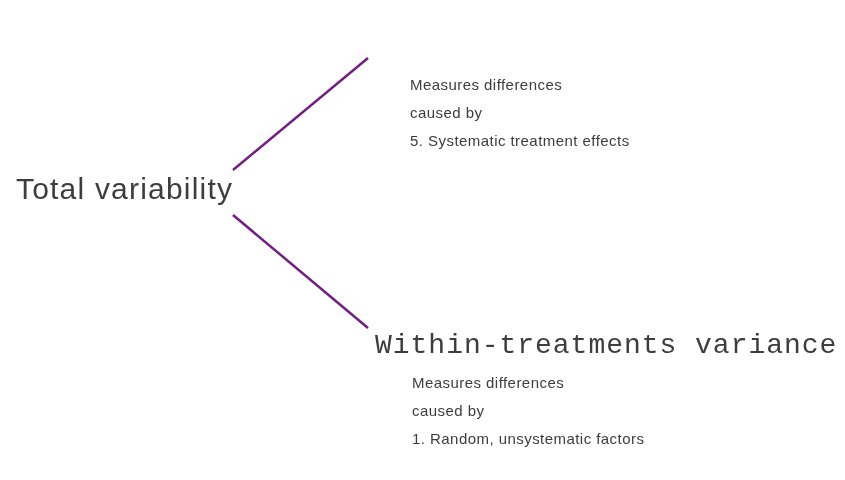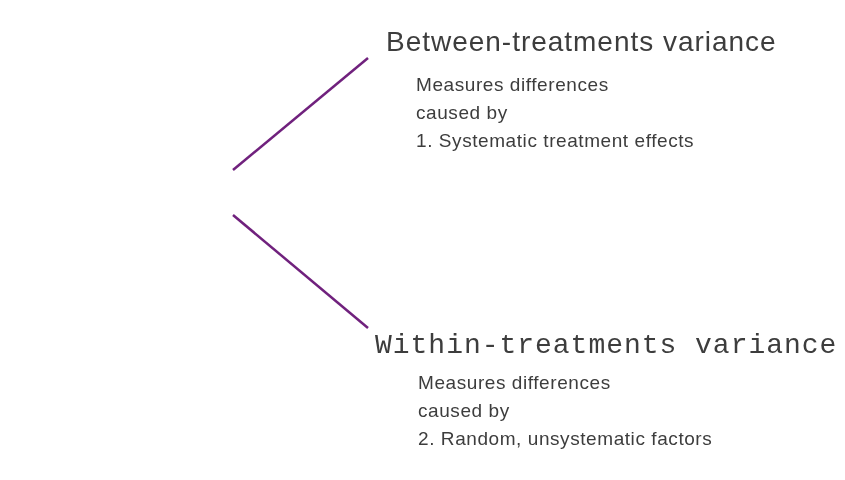--- a/index.html
+++ b/index.html
@@ -37,49 +37,48 @@
     position: absolute;
     font-size: 28px;
     letter-spacing: 0.035em;
     font-weight: 400;
     white-space: nowrap;
   }
   .branch-title.top { left: 386px; top: 26px; }
   .branch-title.bottom { left: 375px; top: 330px; font-family: Liberation Mono, monospace; }
   .branch-body {
     position: absolute;
-    font-size: 19px;
+    font-size: 15px;
     line-height: 28px;
     letter-spacing: 0.03em;
     white-space: nowrap;
-    margin-left: 6px;
   }
   .branch-body.top { left: 410px; top: 71px; }
   .branch-body.bottom { left: 412px; top: 369px; }
 </style>
 </head>
 <body>
 
 <div class="canvas">
 
   <svg class="connector-svg" viewBox="0 0 845 480" xmlns="http://www.w3.org/2000/svg" aria-hidden="true">
     <line x1="233" y1="170" x2="368" y2="58" stroke-width="2.5" stroke="#70217d"></line>
     <line x1="233" y1="215" x2="368" y2="328" stroke-width="2.5" stroke="#70217d"></line>
   </svg>
 
+  <div class="root-label">Total variability</div>
 
-  <div class="branch-title top">Between-treatments variance</div>
 
   <div class="branch-body top">
     <div>Measures differences</div>
     <div>caused by</div>
-    <div>1. Systematic treatment effects</div>
+    <div>5. Systematic treatment effects</div>
   </div>
 
   <div class="branch-title bottom">Within-treatments variance</div>
 
   <div class="branch-body bottom">
     <div>Measures differences</div>
     <div>caused by</div>
-    <div>2. Random, unsystematic factors</div>
+    <div>1. Random, unsystematic factors</div>
   </div>
 
 </div>
 
 </body></html>

